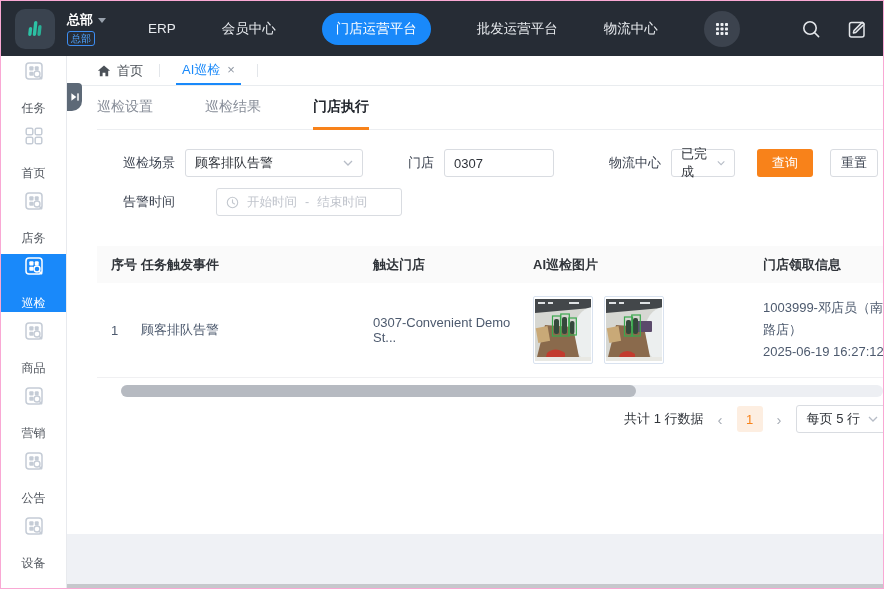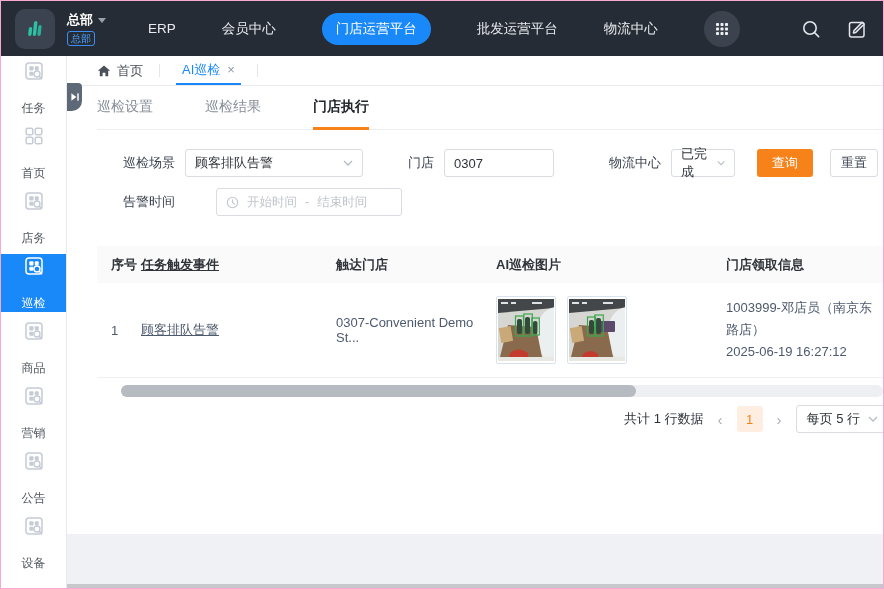--- a/index.html
+++ b/index.html
@@ -62,22 +62,22 @@
   .daterange { width:186px; height:28px; border:1px solid #d9dce1; border-radius:3px; display:flex; align-items:center; padding:0 9px; gap:8px; cursor:pointer;margin-left:41px; }
   .daterange .ph { font-size:12.5px; color:#c0c4cc; }
   .daterange .sep { color:#c0c4cc; font-size:12.5px; }
 
   
   .tbl { margin-top:30px; }
   .trow { display:flex; align-items:center; }
   .thead { background:#fafafa; height:37px; font-size:13px; font-weight:bold; color:#30343a; }
   .tdata { height:95px; border-bottom:1px solid #f0f0f2; font-size:13px; color:#4d5a6e; }
   .c1 { width:44px; padding-left:14px; flex:0 0 auto; }
-  .c2 { width:195px; flex:0 0 auto;text-decoration:underline; }
-  .c3 { width:160px; flex:0 0 auto; }
+  .c2 { width:195px; flex:0 0 auto; }
+  .c3 { width:160px; flex:0 0 auto;margin-left:37px; }
   .c4 { width:230px; flex:0 0 auto; display:flex; gap:11px; }
   .c5 { flex:1; min-width:150px; line-height:22px; }
   .thead .c4 { display:block; }
   .thumbimg { width:60px; height:68px; background:#fff; border:1px solid #d9e2ef; border-radius:2px; padding:2px 1px; cursor:pointer; }
   .thumbimg svg { display:block; }
 
   
   .hscroll { margin:7px 0 0 24px; height:12px; border-radius:6px; background:#edeff3; position:relative; }
   .hscroll .hthumb { position:absolute; left:0; top:0; height:12px; width:515px; border-radius:6px; background:#b6bac1; cursor:grab; }
 

